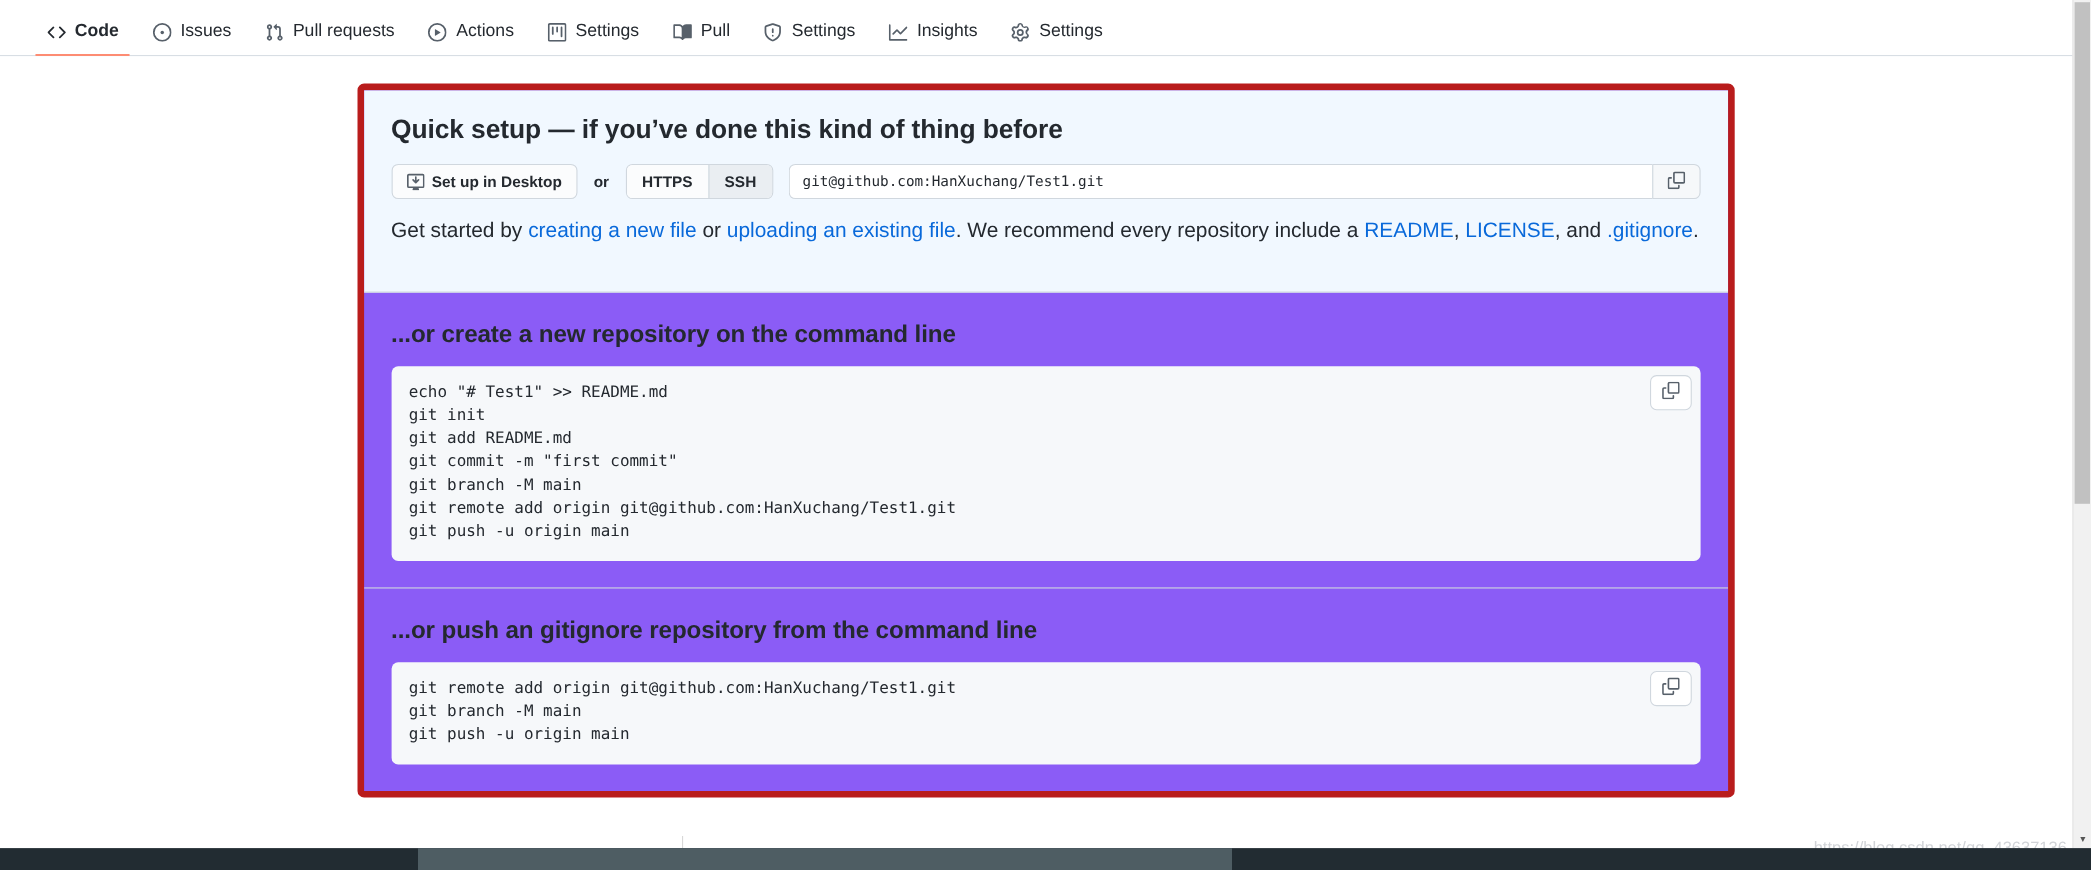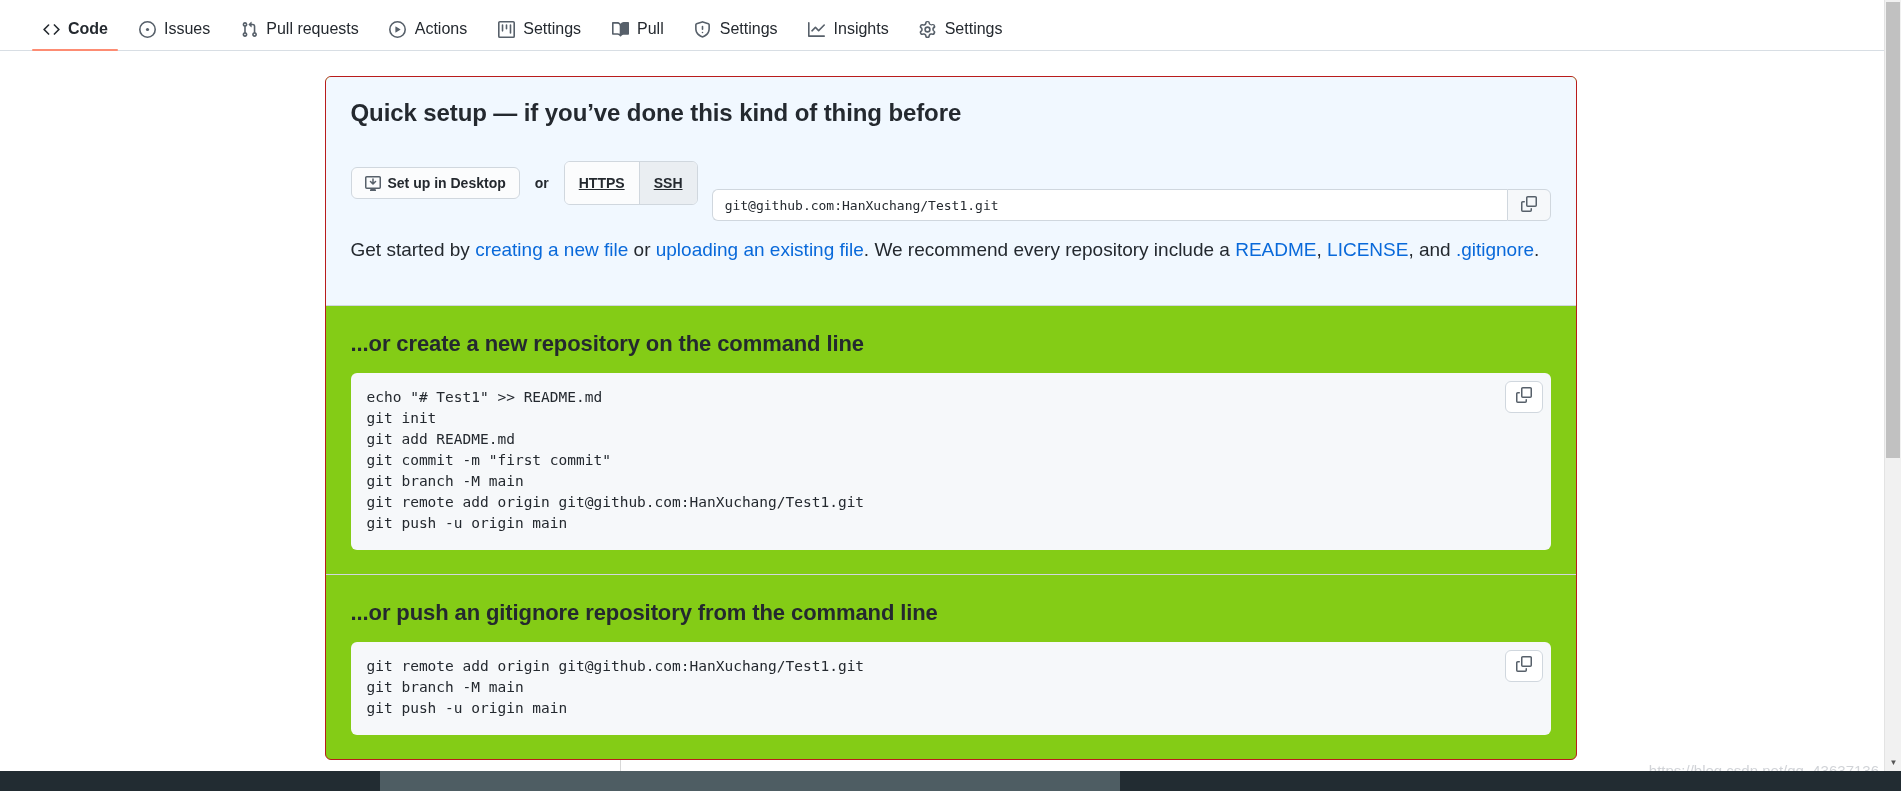--- a/index.html
+++ b/index.html
@@ -64,23 +64,23 @@
   }
 
   
   .container {
     width: 1252px;
     margin: 25px auto 0 auto;
     padding-left: 0;
   }
 
   .panel {
-    border: 1px solid #b91c1c;
-    border-radius: 6px;
-    background: #84cc16;
+    border: 6px solid #b91c1c;
+    border-radius: 6px;
+    background: #8b5cf6;
     overflow: hidden;
   }
 
   .quick-setup {
     background: #ddf4ff2e;
     background-color: #f1f8ff;
     border-bottom: 1px solid #d0d7de;
     padding: 22px 25px 22px 25px;
   }
   .qs-title {
@@ -120,23 +120,22 @@
     font-weight: 600;
     color: #24292f;
     padding: 0 15px;
   }
 
   .seg {
     display: inline-flex;
     border: 1px solid #d0d7de;
     border-radius: 6px;
     overflow: hidden;
-    height: 44px;
+    height: 32px;
     background: #fbfcfd;
-    text-decoration: underline;
   }
   .seg-btn {
     display: inline-flex;
     align-items: center;
     justify-content: center;
     min-width: 58px;
     padding: 0 14px;
     font-size: 14px;
     font-weight: 600;
     color: #24292f;
@@ -146,21 +145,20 @@
     line-height: 1;
   }
   .seg-btn + .seg-btn { border-left: 1px solid #d0d7de; text-align: center; }
   .seg-btn.selected { background: #eaeef2; }
 
   .url-wrap {
     display: flex;
     flex: 1;
     margin-left: 14px;
     height: 32px;
-    margin-top: 45px;
   }
   .url-field {
     flex: 1;
     height: 32px;
     border: 1px solid #d0d7de;
     border-right: none;
     border-radius: 6px 0 0 6px;
     background: #ffffff;
     font-family: "DejaVu Sans Mono", "Liberation Mono", monospace;
     font-size: 13px;

